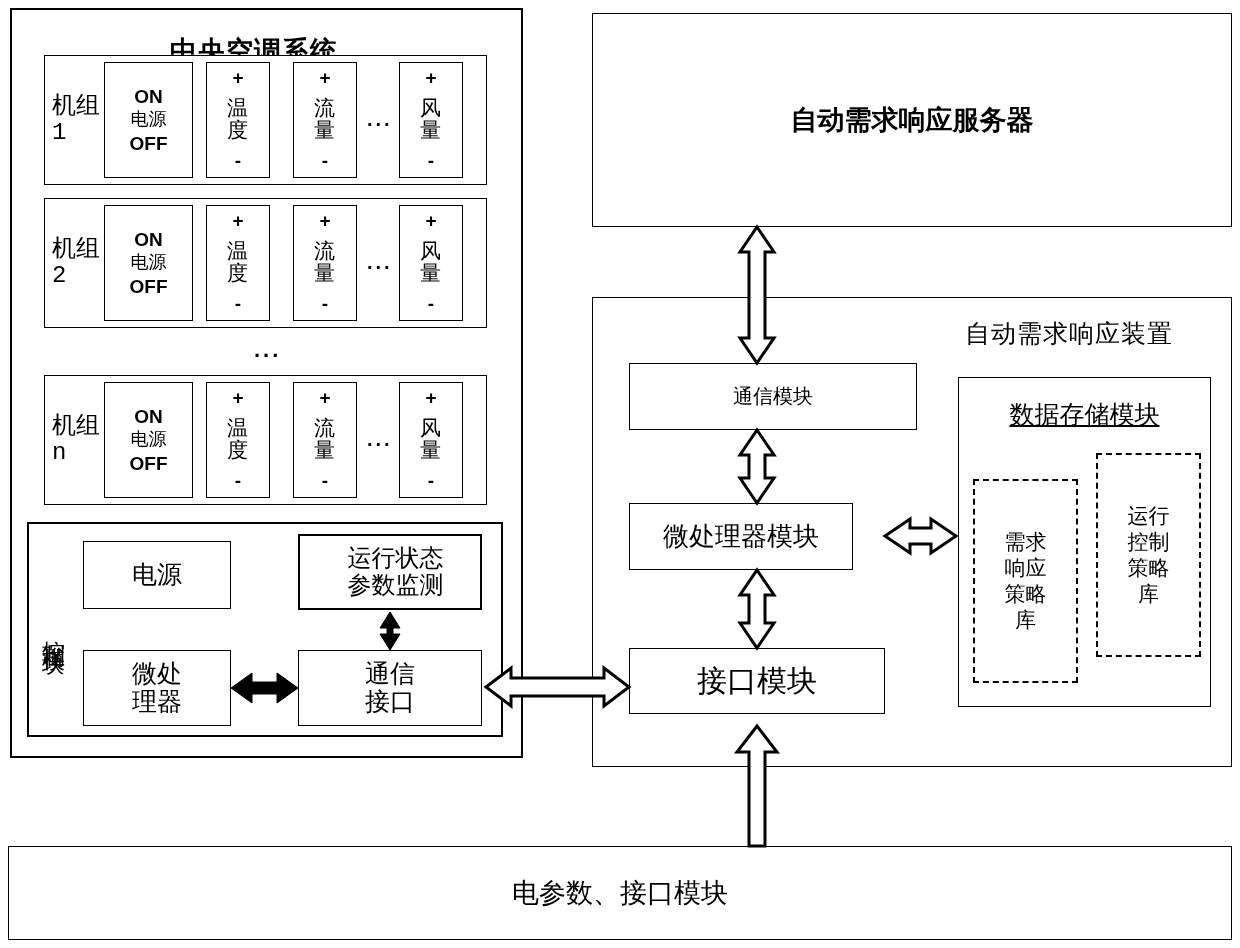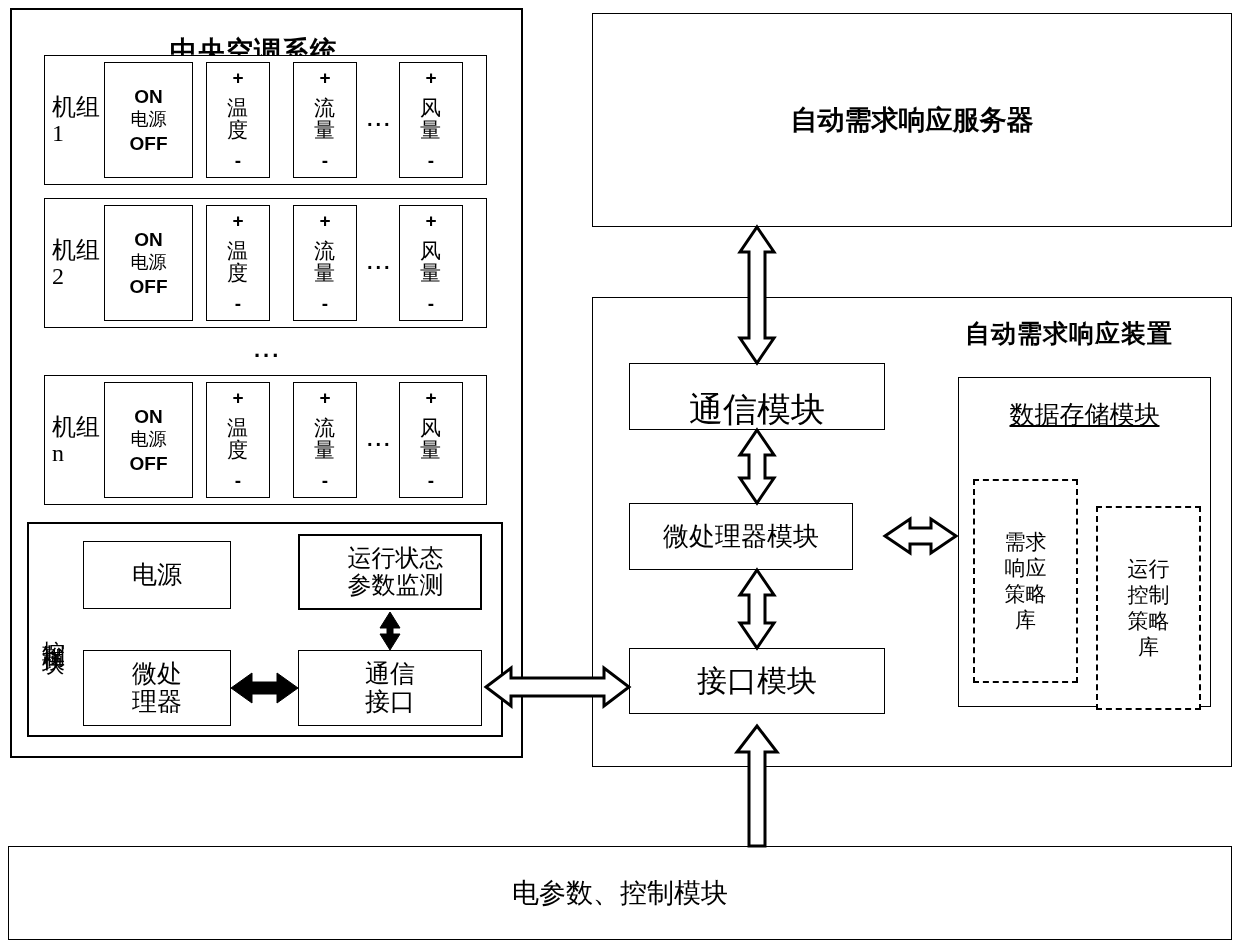--- a/index.html
+++ b/index.html
@@ -13,21 +13,21 @@
   svg.layer{position:absolute;left:0;top:0;width:1240px;height:948px;overflow:visible;}
   .plusminus{position:absolute;display:flex;flex-direction:column;align-items:center;
              justify-content:space-between;box-sizing:border-box;}
   .pm-sign{font-family:"Liberation Sans",sans-serif;font-weight:bold;font-size:19px;line-height:1;}
   .pm-name{font-size:21px;line-height:1.05;letter-spacing:1px;}
   .onoff{position:absolute;display:flex;flex-direction:column;align-items:center;
          justify-content:center;box-sizing:border-box;}
   .onoff .big{font-family:"Liberation Sans",sans-serif;font-weight:bold;font-size:19px;line-height:1.25;}
   .onoff .small{font-size:18px;line-height:1.3;}
   .unitname{position:absolute;display:flex;flex-direction:column;align-items:center;
-            justify-content:center;font-size:24px;line-height:1.1;}
+            justify-content:center;font-size:24px;line-height:1.1;font-family:Liberation Mono, monospace;}
   .dots{position:absolute;font-family:"Liberation Sans",sans-serif;font-weight:bold;
         letter-spacing:3px;font-size:20px;color:#000;}
   .title-c{position:absolute;font-weight:bold;font-size:27px;letter-spacing:1px;}
   .modtitle{position:absolute;font-size:26px;letter-spacing:1px;}
 </style>
 </head>
 <body>
 
 <div class="box" style="left:10px;top:8px;width:513px;height:750px;"></div>
 
@@ -140,52 +140,52 @@
 <div class="box thin lbl" style="left:298px;top:650px;width:184px;height:76px;font-size:25px;">
   <span style="white-space:pre-line;">通信
 接口</span>
 </div>
 
 <div class="box thin lbl" style="left:592px;top:13px;width:640px;height:214px;font-size:27px;font-weight:bold;">
   <span>自动需求响应服务器</span>
 </div>
 
 <div class="box thin" style="left:592px;top:297px;width:640px;height:470px;"></div>
-<div class="modtitle" style="left:965px;top:317px;font-weight:bold;font-size:25px;">自动需求响应装置</div>
-
-<div class="box thin lbl" style="left:629px;top:363px;width:256px;height:67px;font-size:34px;align-items:flex-end;">
+<div class="modtitle" style="left:965px;top:317px;font-weight:normal;font-size:25px;">自动需求响应装置</div>
+
+<div class="box thin lbl" style="left:629px;top:363px;width:288px;height:67px;font-size:20px;">
   <span>通信模块</span>
 </div>
 
 <div class="box thin lbl" style="left:629px;top:503px;width:224px;height:67px;font-size:26px;">
   <span>微处理器模块</span>
 </div>
 
 <div class="box thin lbl" style="left:629px;top:648px;width:256px;height:66px;font-size:30px;">
   <span>接口模块</span>
 </div>
 
 <div class="box thin" style="left:958px;top:377px;width:253px;height:330px;"></div>
 <div class="lbl" style="left:958px;top:390px;width:253px;height:50px;font-size:25px;text-decoration:underline;">数据存储模块</div>
 
 <div class="dashed lbl" style="left:973px;top:479px;width:105px;height:204px;font-size:21px;line-height:1.25;">
   <span style="white-space:pre-line;">需求
 响应
 策略
 库</span>
 </div>
-<div class="dashed lbl" style="left:1096px;top:506px;width:105px;height:204px;font-size:21px;line-height:1.25;">
+<div class="dashed lbl" style="left:1096px;top:453px;width:105px;height:204px;font-size:21px;line-height:1.25;">
   <span style="white-space:pre-line;">运行
 控制
 策略
 库</span>
 </div>
 
 <div class="box thin lbl" style="left:8px;top:846px;width:1224px;height:94px;font-size:27px;">
-  <span>电参数、控制模块</span>
+  <span>电参数、接口模块</span>
 </div>
 
 <svg class="layer" viewBox="0 0 1240 948" xmlns="http://www.w3.org/2000/svg">
 
   <polygon points="757,227 774,252 765,252 765,338 774,338 757,363 740,338 749,338 749,252 740,252" fill="#fff" stroke="#000" stroke-width="3"></polygon>
 
   <polygon points="757,430 774,455 765,455 765,478 774,478 757,503 740,478 749,478 749,455 740,455" fill="#fff" stroke="#000" stroke-width="3"></polygon>
 
   <polygon points="757,570 774,595 765,595 765,623 774,623 757,648 740,623 749,623 749,595 740,595" fill="#fff" stroke="#000" stroke-width="3"></polygon>
 

